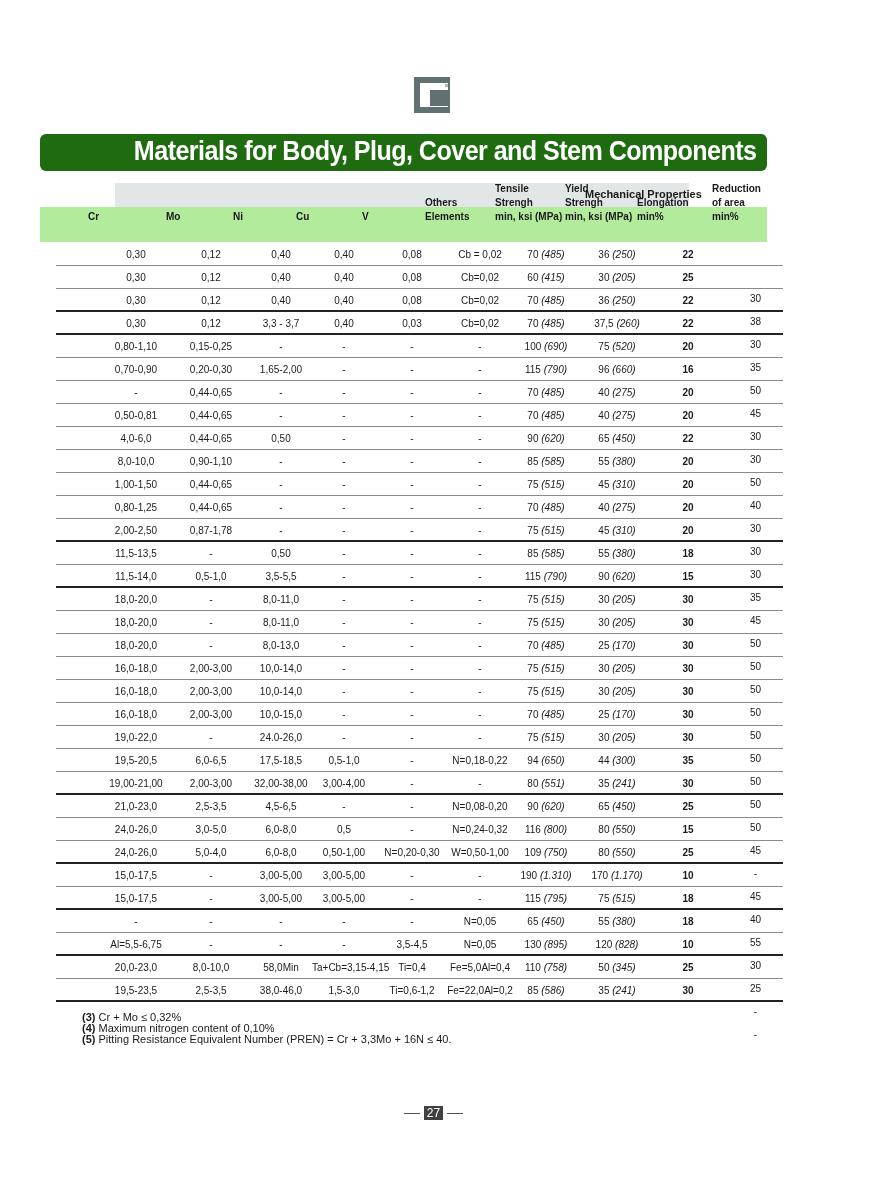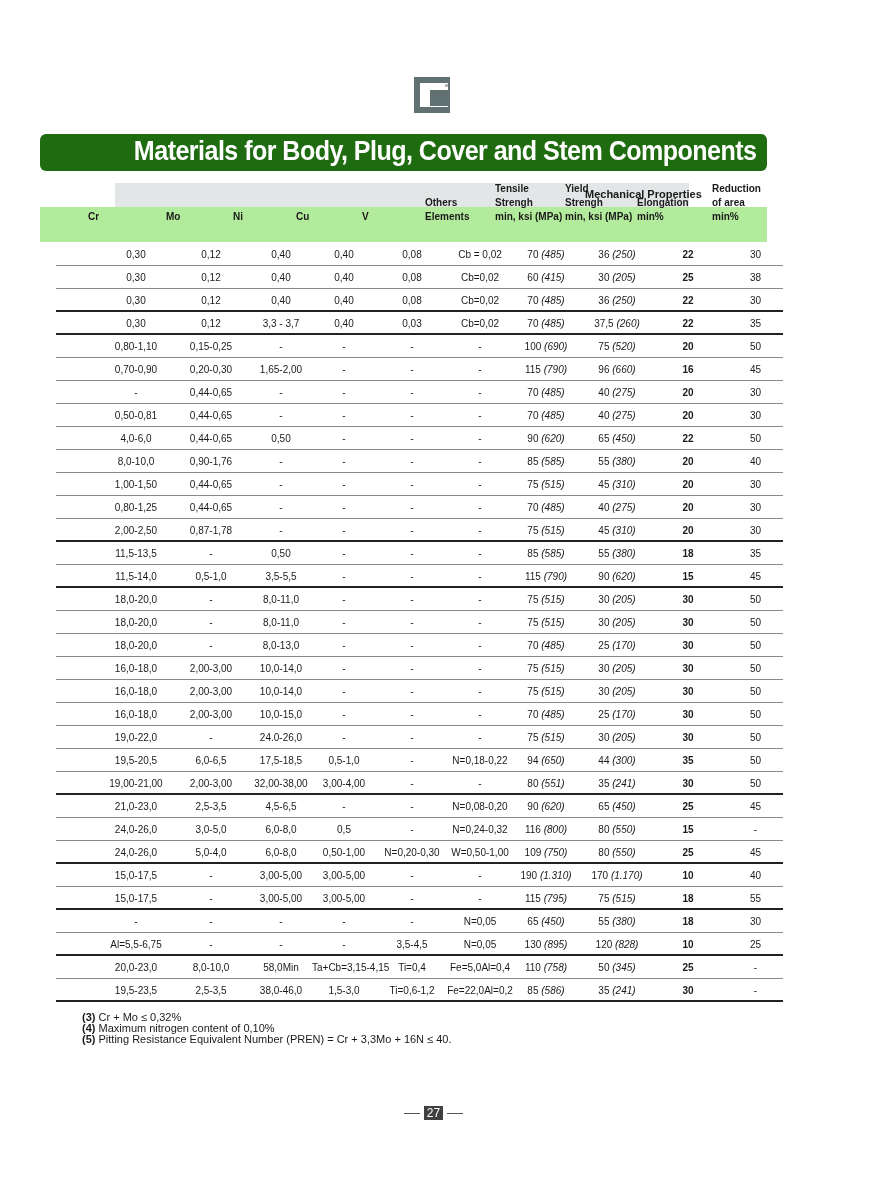--- a/index.html
+++ b/index.html
@@ -26,21 +26,21 @@
 
   .c0 { left: 48px;  width: 64px; }
   .c1 { left: 126px; width: 58px; }
   .c2 { left: 193px; width: 64px; }
   .c3 { left: 256px; width: 64px; }
   .c4 { left: 322px; width: 68px; }
   .c5 { left: 385px; width: 78px; }
   .c6 { left: 455px; width: 70px; }
   .c7 { left: 525px; width: 72px; }
   .c8 { left: 597px; width: 70px; font-weight: bold; }
-  .c9 { left: 672px; width: 55px; }
+  .c9 { left: 672px; width: 55px; margin-top: 44px; }
 
   .notes { position: absolute; left: 82px; top: 1012px; font-size: 11px; line-height: 11px; }
   .notes div b { font-weight: bold; }
 
   .page-num { position: absolute; left: 404px; top: 1106px; width: 60px; height: 14px; }
   .page-num .dash { position: absolute; top: 7px; width: 16px; height: 1px; background: #555; }
   .page-num .num { position: absolute; left: 20px; top: 0; width: 19px; height: 14px; background: #404040; color: #fff; font-size: 12px; text-align: center; line-height: 14px; }
 </style>
 </head>
 <body>
@@ -187,21 +187,21 @@
       <div class="cell c3">-</div>
       <div class="cell c4">-</div>
       <div class="cell c5">-</div>
       <div class="cell c6"><span>90</span> <i>(620)</i></div>
       <div class="cell c7"><span>65</span> <i>(450)</i></div>
       <div class="cell c8">22</div>
       <div class="cell c9">50</div>
     </div>
     <div class="row">
       <div class="cell c0">8,0-10,0</div>
-      <div class="cell c1">0,90-1,76</div>
+      <div class="cell c1">0,90-1,10</div>
       <div class="cell c2">-</div>
       <div class="cell c3">-</div>
       <div class="cell c4">-</div>
       <div class="cell c5">-</div>
       <div class="cell c6"><span>85</span> <i>(585)</i></div>
       <div class="cell c7"><span>55</span> <i>(380)</i></div>
       <div class="cell c8">20</div>
       <div class="cell c9">40</div>
     </div>
     <div class="row">

